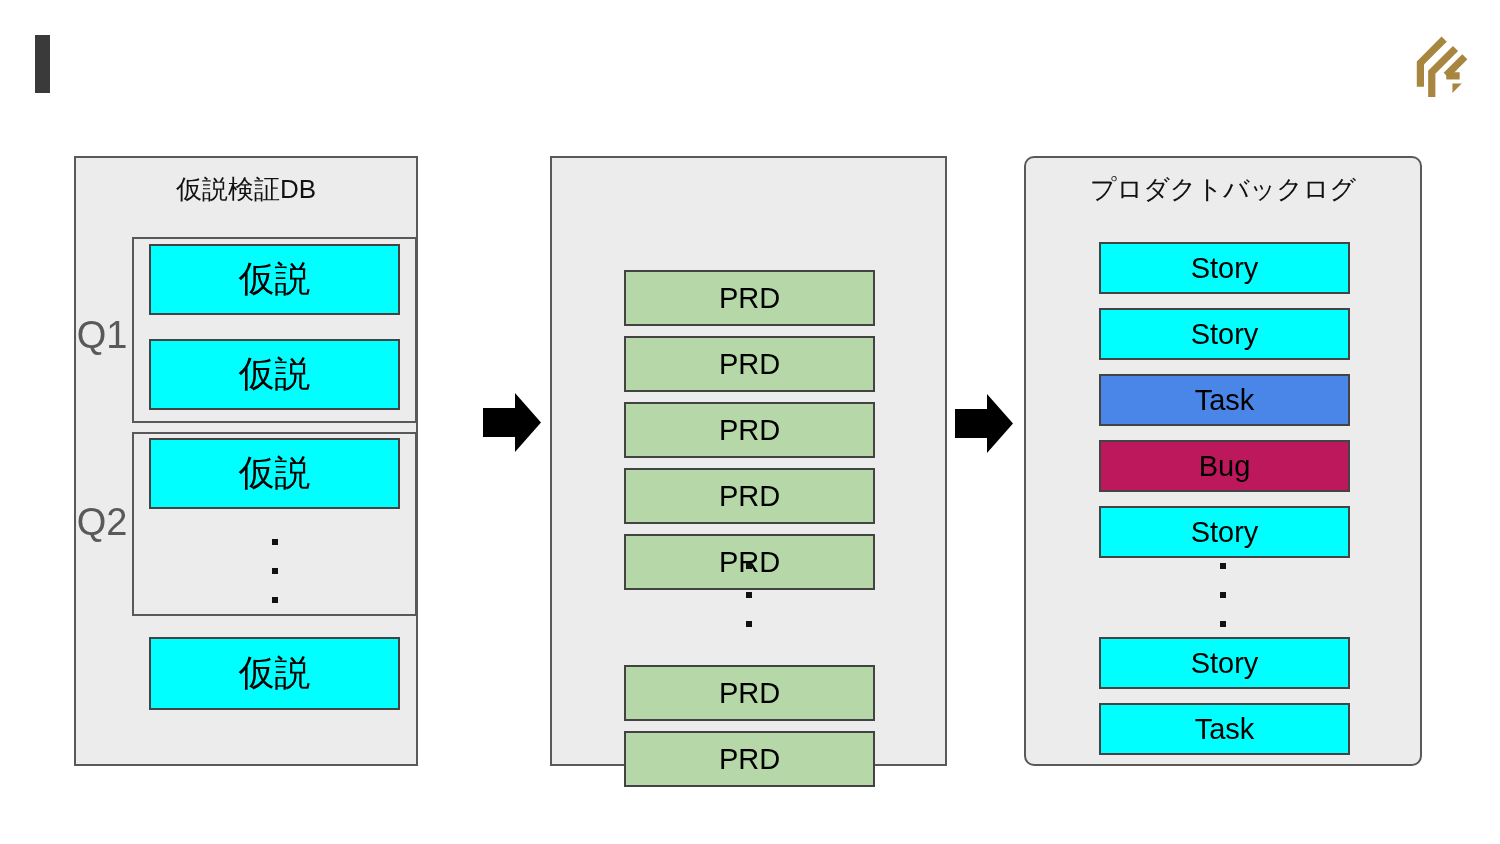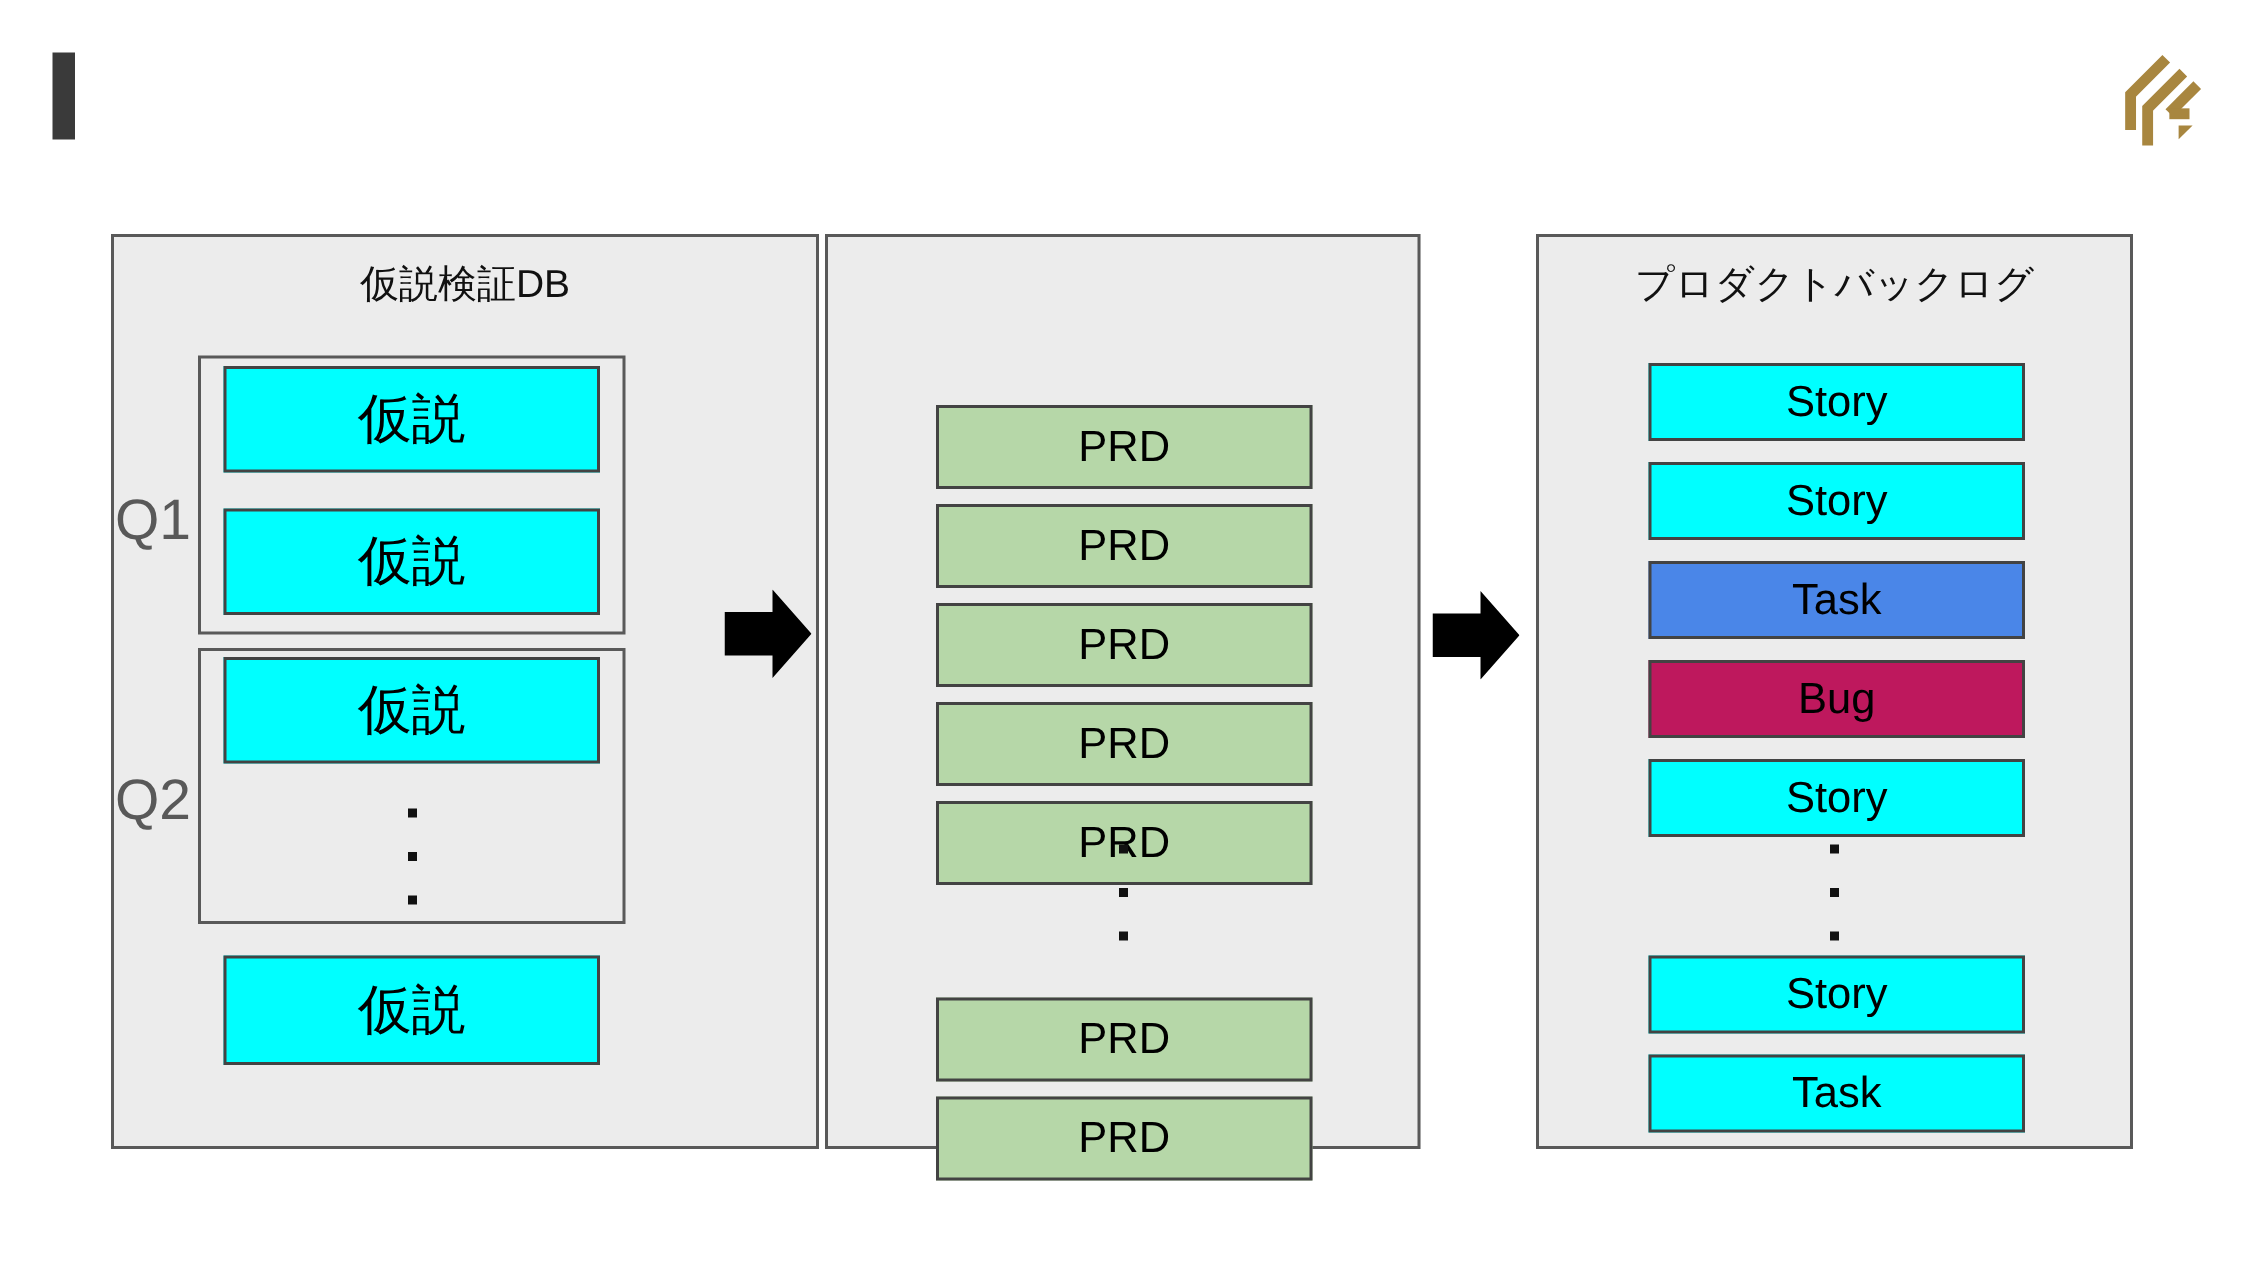--- a/index.html
+++ b/index.html
@@ -9,38 +9,38 @@
   
   .accent-bar{position:absolute;left:35px;top:35px;width:15px;height:58px;background:#3A3A3A;}
   .page-title{position:absolute;left:45px;top:29px;margin:0;height:70px;line-height:70px;
     font-size:43px;font-weight:bold;color:#0d0d0d;letter-spacing:1px;white-space:nowrap;}
   .logo{position:absolute;left:1408px;top:28px;width:62px;height:74px;}
   .logo .st{stroke:#A8863F;stroke-width:7;fill:none;stroke-linecap:butt;}
   .logo .fl{fill:#A8863F;}
 
   
   .panel{position:absolute;top:156px;height:610px;background:#ECECEC;border:2px solid #595959;box-sizing:border-box;}
-  .panel-left{left:74px;width:472px;padding-left:18px;}
+  .panel-left{left:74px;width:344px;padding-left:18px;}
   .panel-mid{left:550px;width:397px;}
-  .panel-right{left:1024px;width:398px;}
+  .panel-right{left:1024px;width:398px;border-radius:10px;}
   .panel-title{position:absolute;left:0;right:0;top:14px;text-align:center;
     font-size:26px;color:#111111;}
 
   
   .card{position:absolute;box-sizing:border-box;border:2px solid #434343;
     display:flex;align-items:center;justify-content:center;color:#000000;}
   .card.latin{font-size:29px;}
   .card.jp{font-size:36px;}
 
   
   .qgroup{position:absolute;left:56px;width:285px;background:#ECECEC;border:2px solid #595959;box-sizing:border-box;}
   .qgroup-1{top:79px;height:186px;}
   .qgroup-2{top:274px;height:184px;}
   .qlabel{position:absolute;left:0px;width:52px;height:50px;line-height:50px;
-    text-align:center;font-size:38px;color:#595959;margin-top:12px;}
+    text-align:center;font-size:38px;color:#595959;}
   .qlabel-1{top:152px;}
   .qlabel-2{top:339px;}
   .qgroup .card{left:15px;width:251px;height:71px;}
   .g1-item-0{top:5px;}
   .g1-item-1{top:100px;}
   .g2-item-0{top:4px;}
   .standalone-card{left:73px;top:479px;width:251px;height:73px;}
 
   
   .panel-mid .card{left:72px;width:251px;height:56px;margin-top:28px;}

